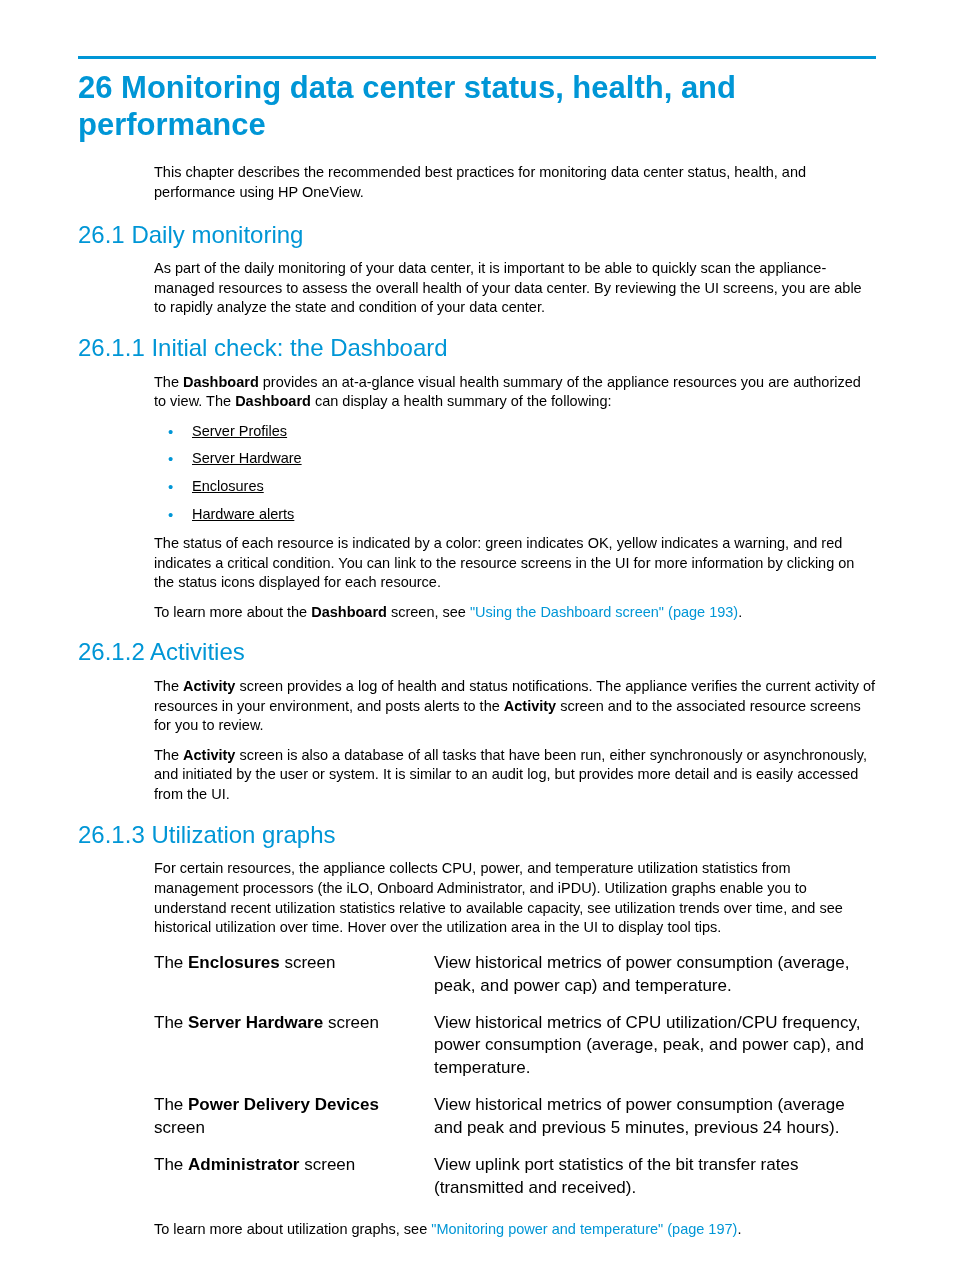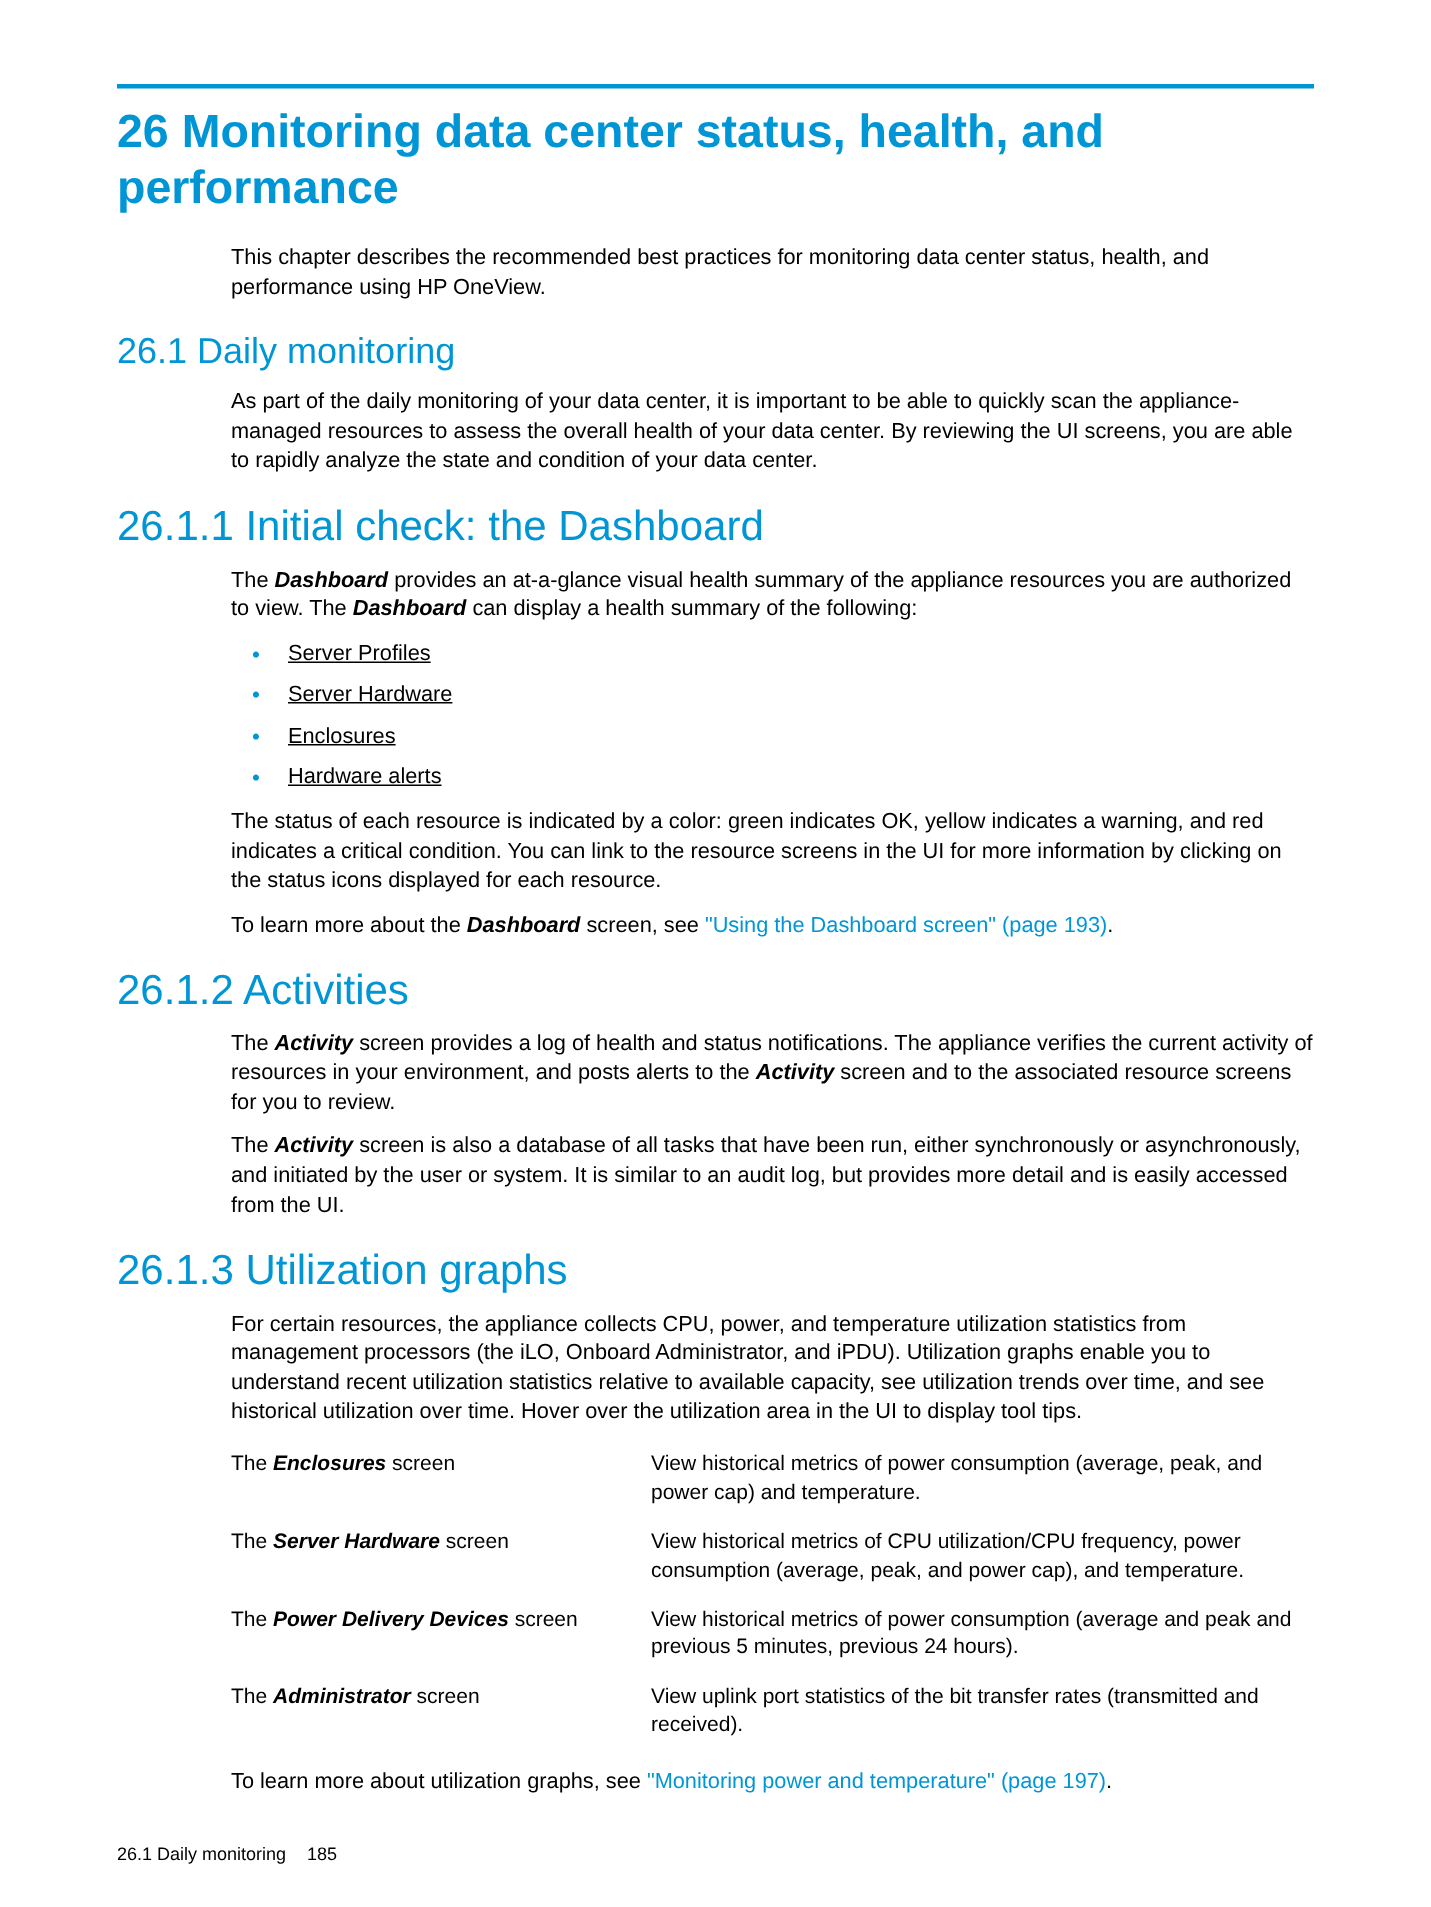--- a/index.html
+++ b/index.html
@@ -1,30 +1,30 @@
 <!DOCTYPE html>
 <html><head>
 <meta charset="utf-8">
 <style>
   * { box-sizing: border-box; margin: 0; padding: 0; }
   html, body { width: 954px; background: #fff; font-family: Arial, Helvetica, sans-serif; color: #000; }
   .page { padding: 56px 78px 30px 78px; }
   .rule { height: 3px; background: #0096d6; margin-bottom: 10px; }
   h1 { font-size: 31px; font-weight: 700; color: #0096d6; letter-spacing: 0px; margin-bottom: 20px; line-height: 1.2; }
   h2 { font-size: 24px; font-weight: 300; color: #0096d6; margin: 18px 0 10px 0; line-height: 1.2; }
-  h3 { font-size: 28px; font-weight: 300; color: #0096d6; margin: 16px 0 10px 0; line-height: 1.2; }
+  h3 { font-size: 24px; font-weight: 300; color: #0096d6; margin: 16px 0 10px 0; line-height: 1.2; }
   .body { margin-left: 76px; font-size: 14.5px; line-height: 1.35; }
   .body p { margin-bottom: 10px; }
   .body ul { list-style: none; margin: 6px 0 10px 0; }
   .body ul li { position: relative; padding-left: 38px; margin-bottom: 8px; text-decoration: underline; }
   .body ul li::before { content: "•"; color: #0096d6; position: absolute; left: 14px; font-size: 15px; }
-  strong { font-weight: bold; font-style: italic; }
+  strong { font-weight: bold; }
   a { color: #0096d6; text-decoration: none; }
   table.util { border-collapse: collapse; width: 100%; margin-bottom: 10px; }
-  table.util td { vertical-align: top; padding: 4px 8px 10px 0; font-size: 14px; line-height: 1.35; }
+  table.util td { vertical-align: top; padding: 4px 8px 10px 0; font-size: 17px; line-height: 1.35; }
   table.util td.left { width: 280px; }
   .footer { margin-top: 30px; font-size: 12px; color: #000; padding-right: 4px; }
   .footer .sec { margin-right: 14px; }
 </style>
 </head>
 <body>
 
 <div class="page">
   <div class="rule"></div>
 

